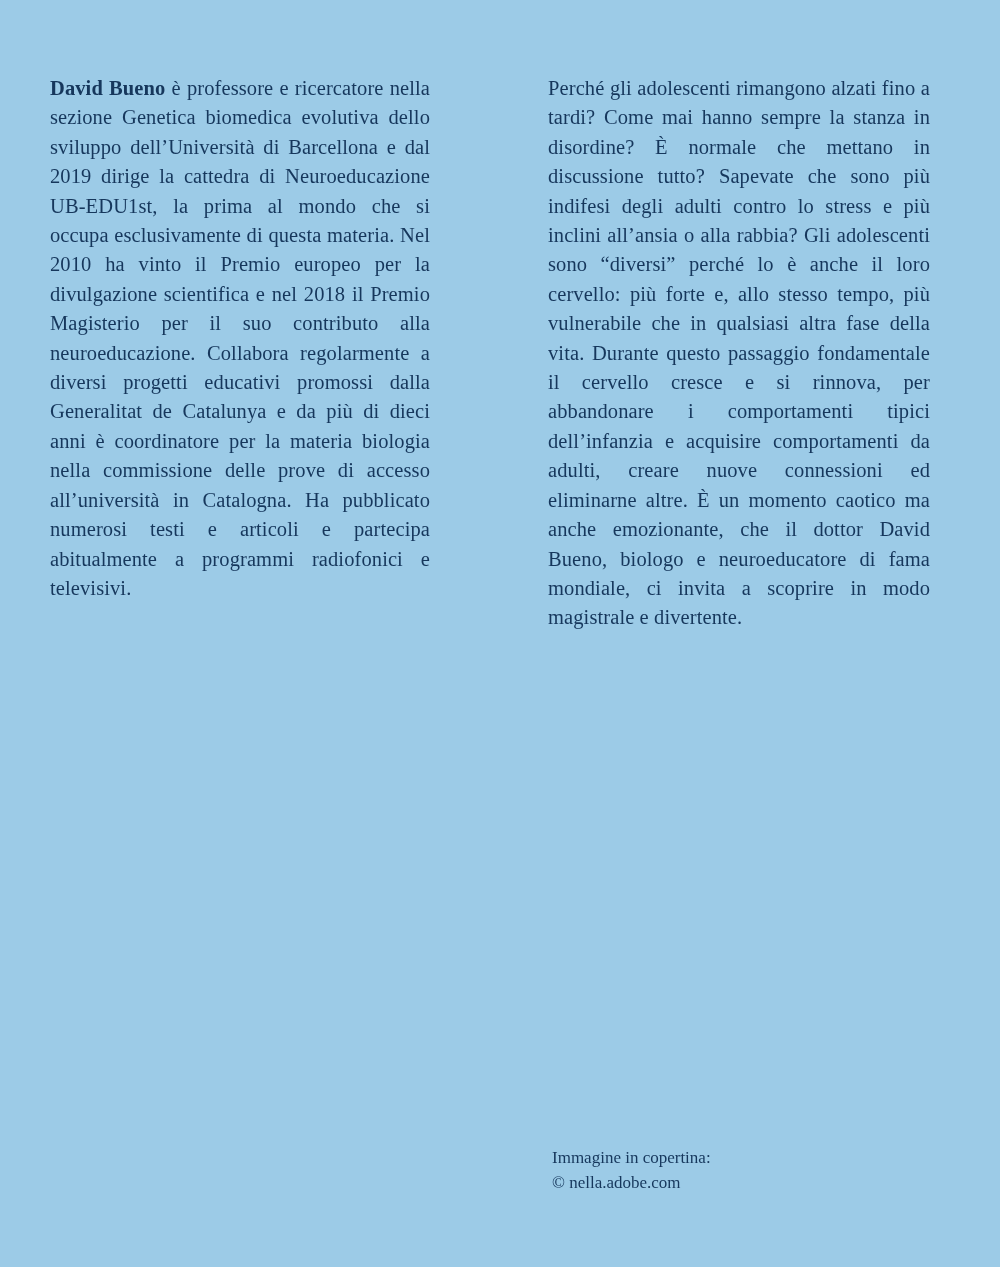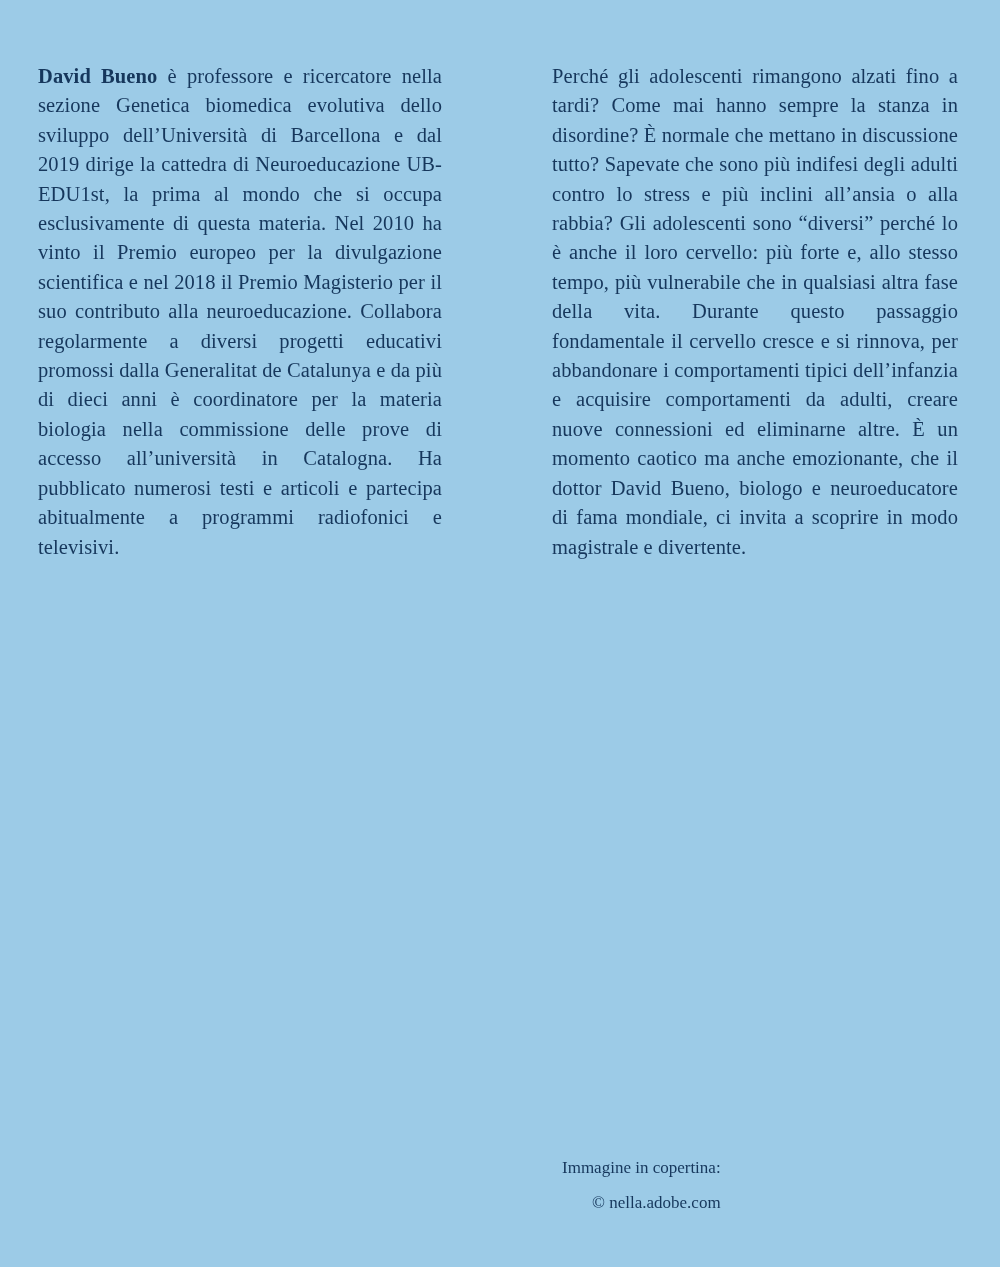--- a/index.html
+++ b/index.html
@@ -22,38 +22,37 @@
   .col {
     position: absolute;
     top: 62px;
     width: 404px;
     font-size: 20.5px;
     line-height: 29.4px;
     text-align: justify;
     letter-spacing: 0.1px;
   }
   .col p {
-    margin: 0;
+    margin: 12px;
   }
   .col-left  { left: 38px; }
-  .col-right { left: 552px; width: 406px; }
+  .col-right { left: 536px; width: 406px; }
   .lead {
     font-weight: bold;
   }
   .credit {
     position: absolute;
     left: 552px;
     top: 1146px;
     font-size: 17px;
     line-height: 24.5px;
     text-align: left;
   }
   .credit div {
-    margin: 10px;
-    text-align: right;
+    margin: 0;
   }
 </style>
 </head>
 <body style="background: rgb(156, 203, 231); color: rgb(22, 55, 92);">
 
 <div class="page">
 
   <div class="col col-left">
     <p><span class="lead">David Bueno</span><span> è professore e ricercatore nella sezione Genetica biomedica evolutiva dello sviluppo dell’Università di Barcellona e dal 2019 dirige la cattedra di Neuroeducazione UB-EDU1st, la prima al mondo che si occupa esclusivamente di questa materia. Nel 2010 ha vinto il Premio europeo per la divulgazione scientifica e nel 2018 il Premio Magisterio per il suo contributo alla neuroeducazione. Collabora regolarmente a diversi progetti educativi promossi dalla Generalitat de Catalunya e da più di dieci anni è coordinatore per la materia biologia nella commissione delle prove di accesso all’università in Catalogna. Ha pubblicato numerosi testi e articoli e partecipa abitualmente a programmi radiofonici e televisivi.</span></p>
   </div>

